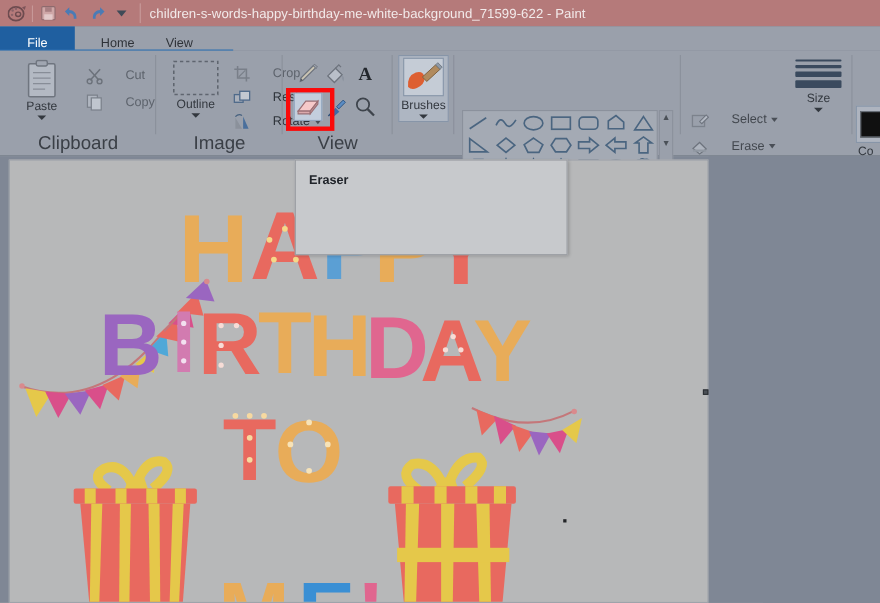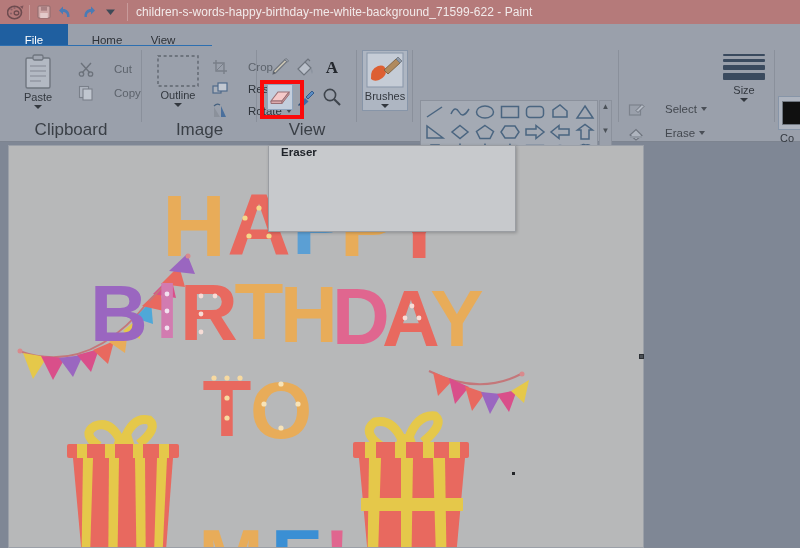--- a/index.html
+++ b/index.html
@@ -164,21 +164,21 @@
     pointer-events: none;
   }
 
   
   #tooltip {
     position: absolute; left: 268px; top: 145px;
     width: 248px; height: 87px;
     background: #c7c9cc;
     border: 1px solid #9a9da2;
     box-shadow: 1px 1px 3px rgba(0,0,0,0.22);
-    padding: 0 12px 10px 12px;
+    padding: 12px 12px 10px 12px;
   }
   #tooltip .tt-title {
     font-size: 11.5px; font-weight: bold; color: #20242a; margin-bottom: 9px;
   }
   #tooltip .tt-body {
     font-size: 11.5px; color: #2a2e34; line-height: 1.38;
     max-width: 196px;
   }
 
   

